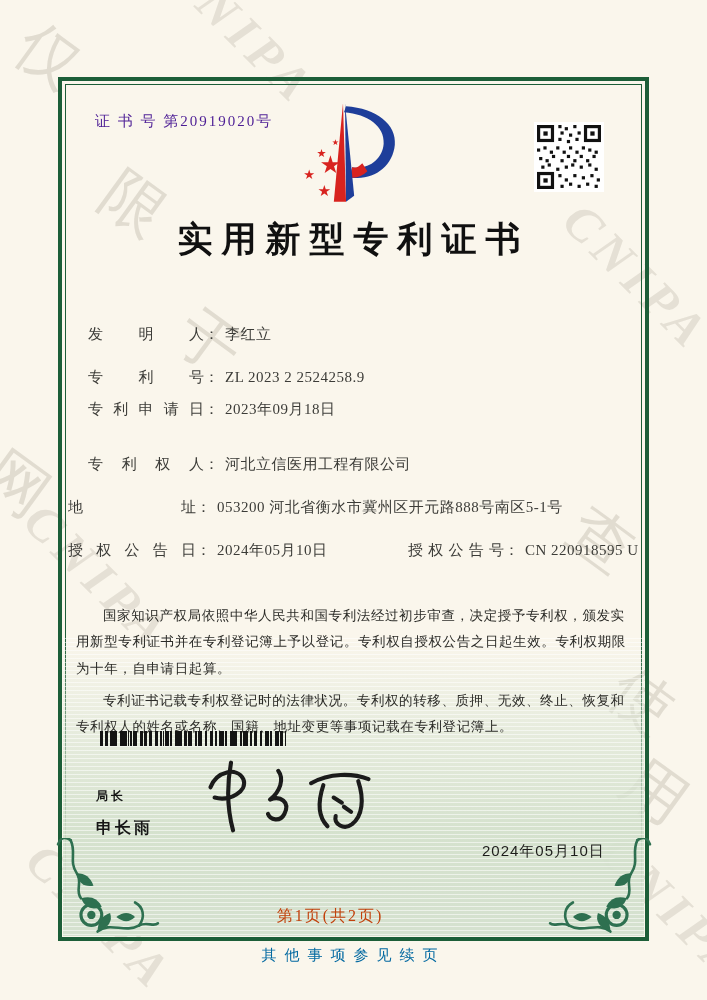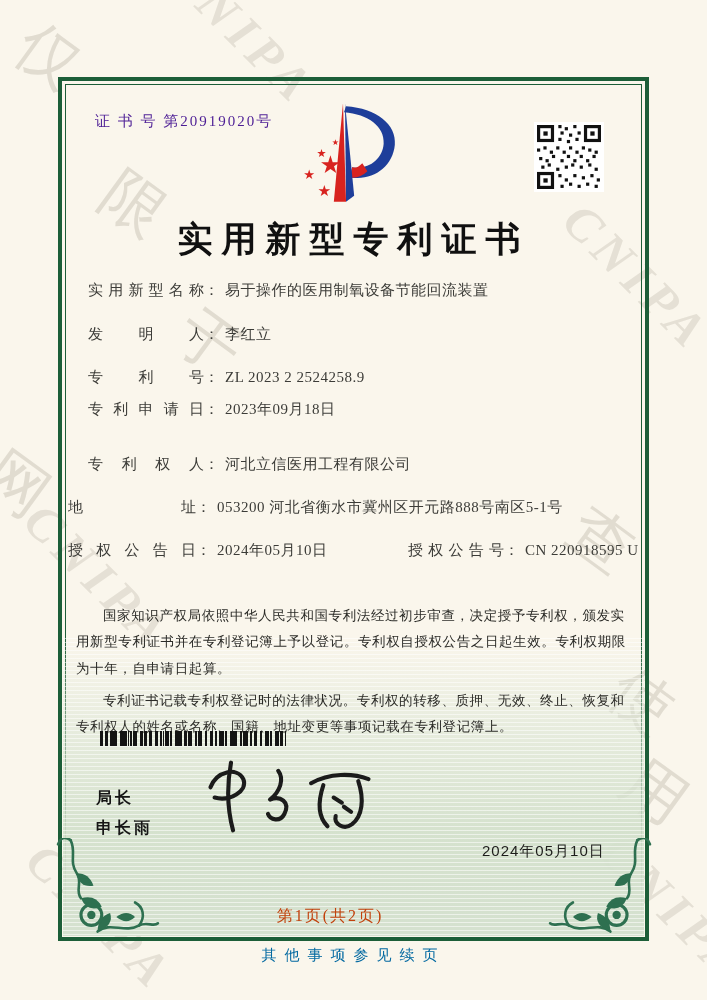--- a/index.html
+++ b/index.html
@@ -44,21 +44,21 @@
   .paras p{margin:0 0 6px 0;text-indent:2em;}
 
   
   .barcode{position:absolute;left:100px;top:731px;width:186px;height:15px;z-index:4;
     background-image:
       repeating-linear-gradient(90deg,#141414 0 2px,transparent 2px 5px),
       repeating-linear-gradient(90deg,#141414 0 1px,transparent 1px 7px),
       repeating-linear-gradient(90deg,#141414 0 3px,transparent 3px 11px);}
 
   
-  .signer-title{position:absolute;left:96px;top:788px;font-size:16px;letter-spacing:3px;color:#161616;z-index:4;font-weight:bold;font-family:"Liberation Sans",sans-serif;}
+  .signer-title{position:absolute;left:96px;top:788px;font-size:12px;letter-spacing:3px;color:#161616;z-index:4;font-weight:bold;font-family:"Liberation Sans",sans-serif;}
   .signer-name{position:absolute;left:96px;top:818px;font-size:16px;letter-spacing:3px;color:#161616;z-index:4;font-weight:bold;font-family:"Liberation Sans",sans-serif;}
   .signature{position:absolute;left:192px;top:752px;width:195px;height:88px;z-index:4;}
   .issue-date{position:absolute;left:482px;top:842px;font-size:15px;color:#1d1d1b;letter-spacing:1px;z-index:4;font-family:"Liberation Sans",sans-serif;}
 
   
   .page-note{position:absolute;left:0;top:906px;width:660px;text-align:center;font-size:16px;color:#c2410c;letter-spacing:2px;z-index:4;}
   .footer-note{position:absolute;left:0;top:946px;width:707px;text-align:center;font-size:15px;color:#0369a1;
     letter-spacing:8px;z-index:4;font-family:"Liberation Serif",serif;}
 </style>
 </head>
@@ -196,23 +196,20 @@
           <rect x="30" y="54" width="3" height="3"></rect>
           <rect x="38" y="56" width="3" height="3"></rect>
         <rect x="46" y="54" width="3" height="3"></rect>
           <rect x="54" y="56" width="3" height="3"></rect>
       </g>
     </svg>
   </div>
 
   <div class="title">实用新型专利证书</div>
 
-  <div class="row" style="top:281px;">
-    <span class="lbl">实用新型名称</span><span>：</span><span class="val">易于操作的医用制氧设备节能回流装置</span>
-  </div>
   <div class="row" style="top:325px;">
     <span class="lbl">发明人</span><span>：</span><span class="val">李红立</span>
   </div>
   <div class="row" style="top:368px;">
     <span class="lbl">专利号</span><span>：</span><span class="val">ZL 2023 2 2524258.9</span>
   </div>
   <div class="row" style="top:400px;">
     <span class="lbl">专利申请日</span><span>：</span><span class="val">2023年09月18日</span>
   </div>
   <div class="row" style="top:455px;">

